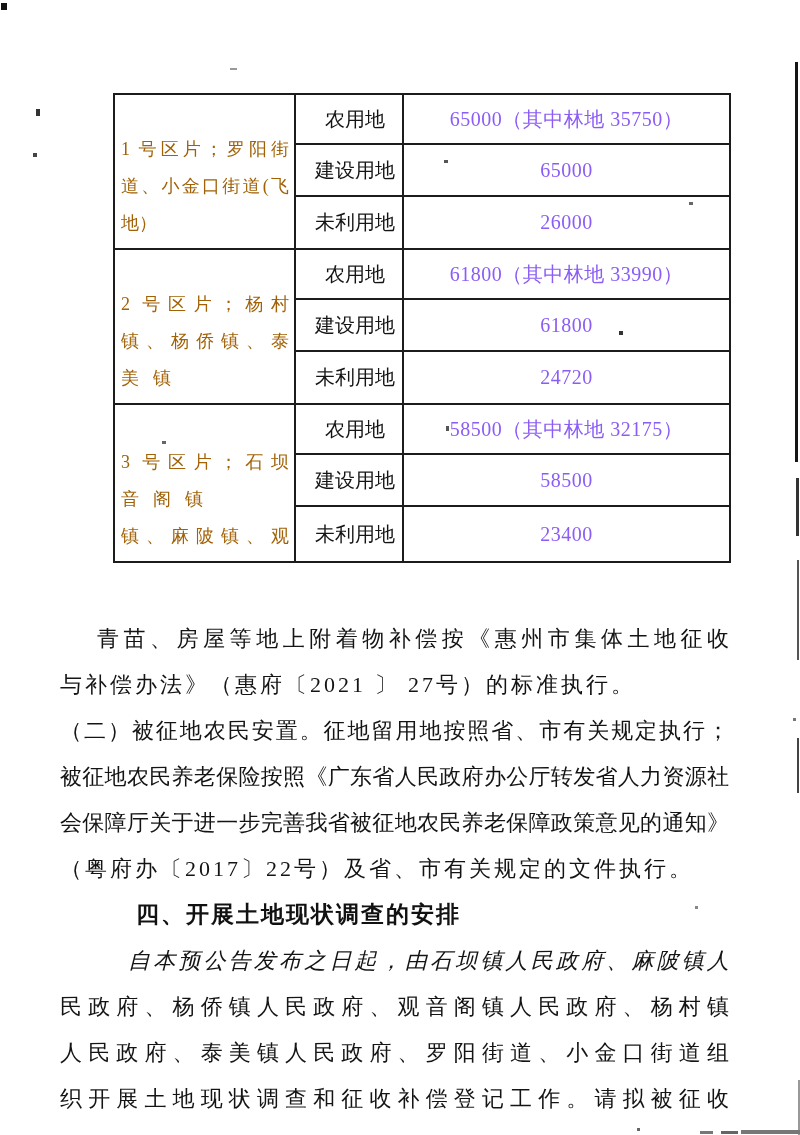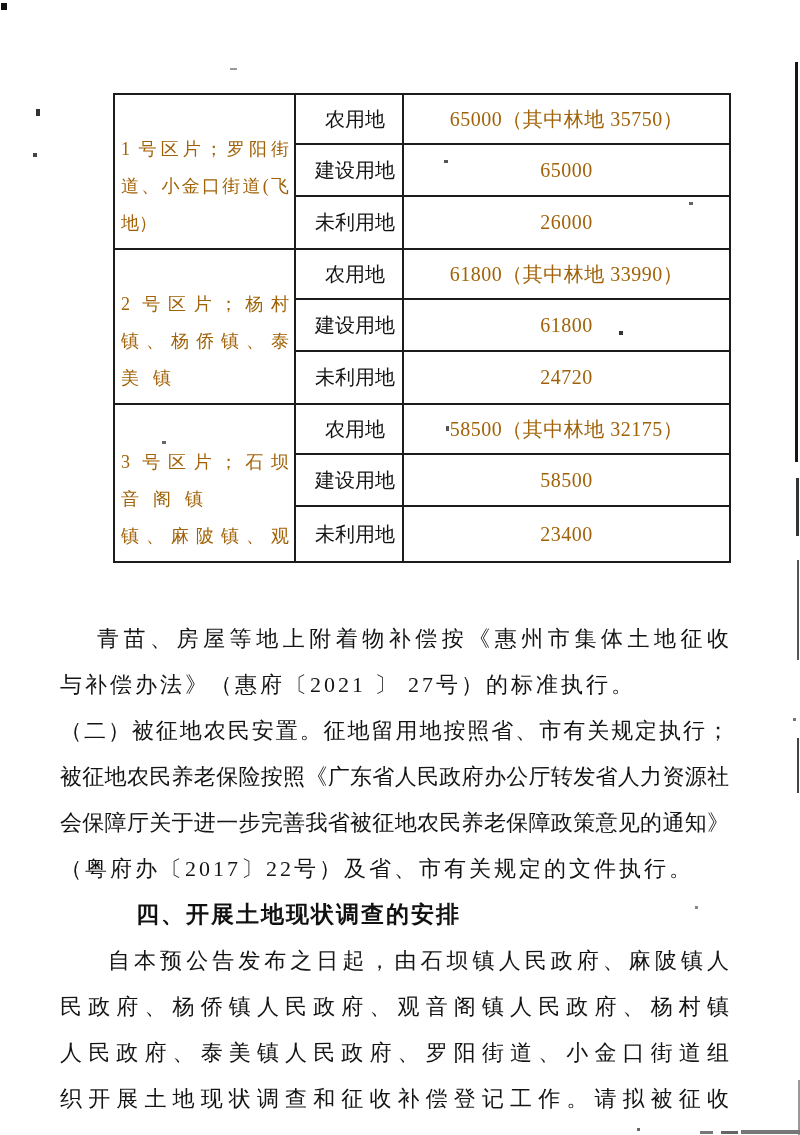--- a/index.html
+++ b/index.html
@@ -28,37 +28,37 @@
   .zl-fill{text-align:justify;text-align-last:justify;}
   .zl-sp{letter-spacing:14px;}
   .lt-cell{
     grid-column:2;box-sizing:border-box;border-left:2px solid #1c1c1c;
     display:flex;align-items:center;justify-content:center;
     font-size:20px;color:#141414;padding-left:12px;
   }
   .val-cell{
     grid-column:3;box-sizing:border-box;border-left:2px solid #1c1c1c;
     display:flex;align-items:center;justify-content:center;
-    font-size:20px;color:#a16207;letter-spacing:0.5px;
+    font-size:20px;color:#8b5cf6;letter-spacing:0.5px;
   }
   .r1{grid-row:1;border-bottom:2px solid #1c1c1c;}
   .r2{grid-row:2;border-bottom:2px solid #1c1c1c;}
   .r3{grid-row:3;}
   
   .body-text{
     position:absolute;left:60px;top:616px;width:669px;
     font-size:22px;color:#141414;
   }
   .bline{line-height:46px;height:46px;white-space:nowrap;}
   .jl{white-space:normal;text-align:justify;text-align-last:justify;}
   .ls3{letter-spacing:3px;}
   .ind37{margin-left:37px;}
   .ind19{}
   .ind25{}
-  .ind64{margin-left:48px;}
+  .ind64{margin-left:68px;font-style:italic;}
   .heading{
     font-weight:bold;font-size:23px;letter-spacing:2px;margin-left:76px;
     line-height:46px;height:46px;white-space:nowrap;color:#111;
   }
   
   .speck,.edge{position:absolute;}
 </style>
 </head>
 <body>
 

